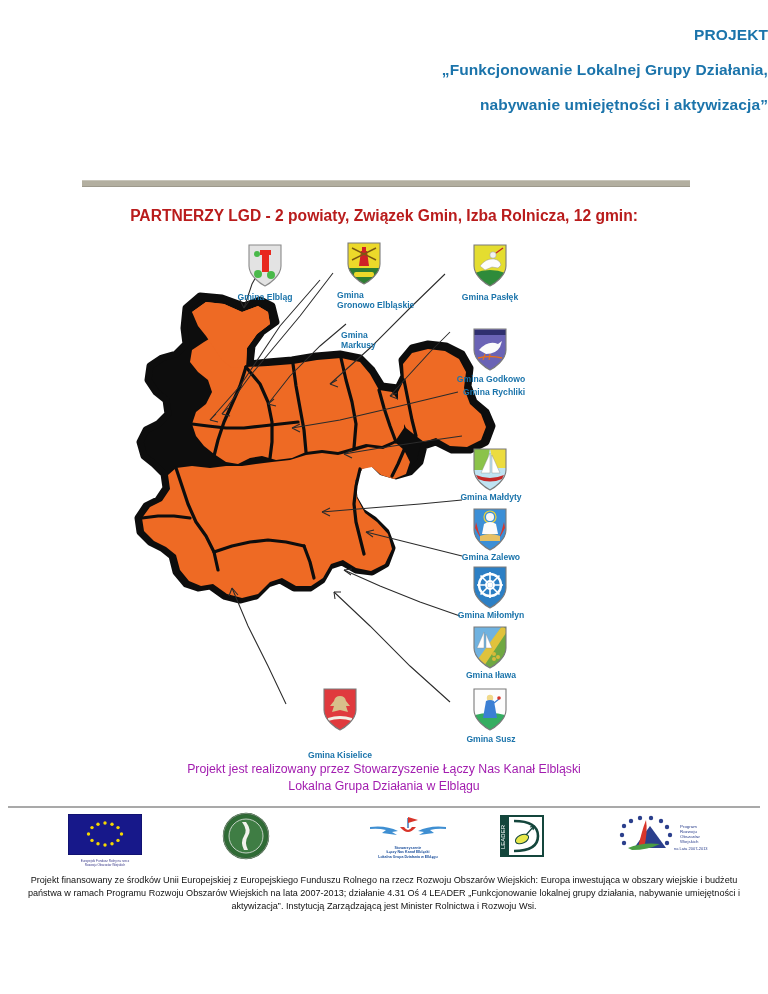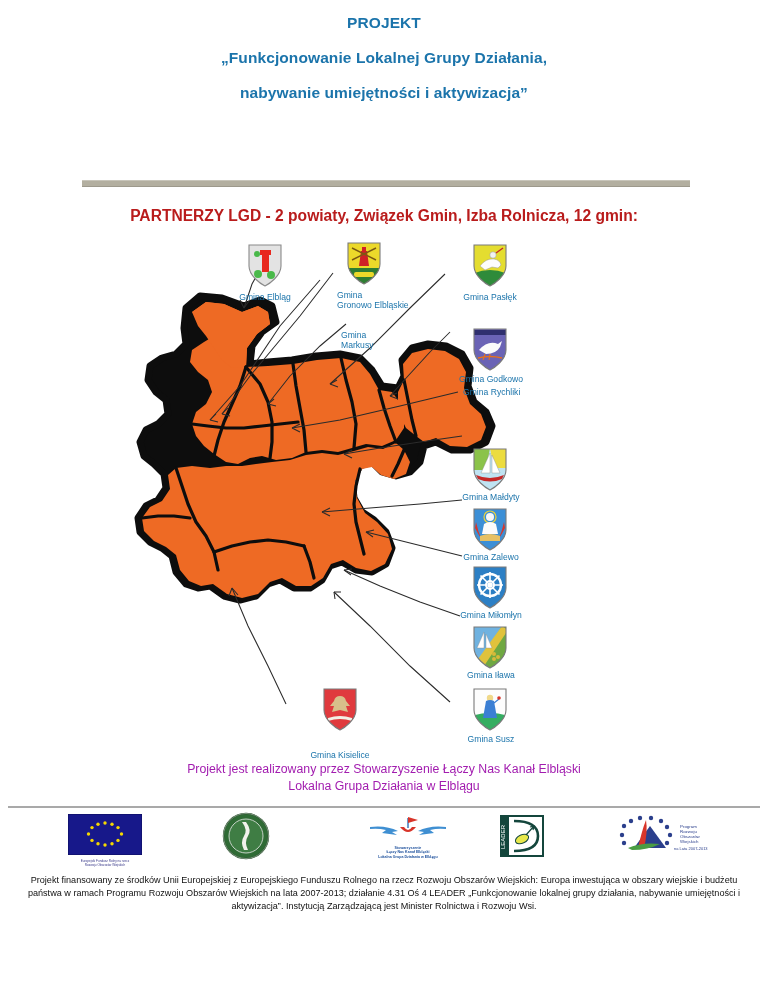--- a/index.html
+++ b/index.html
@@ -5,21 +5,21 @@
   * { box-sizing: border-box; }
   html, body {
     margin: 0; padding: 0;
     width: 768px; height: 994px;
     background: #ffffff;
     font-family: "Liberation Sans", sans-serif;
   }
   .page { position: relative; width: 768px; height: 994px; overflow: hidden; background:#fff; }
 
   
-  .header { padding-top: 14px; text-align: center; }
+  .header { padding-top: 26px; text-align: right; }
   .h-line {
     color: #1b74ab;
     font-weight: bold;
     letter-spacing: .1px;
   }
   .h-projekt { font-size: 15.5px; margin-bottom: 17px; }
   .h-l1 { font-size: 15.5px; margin-bottom: 17px; }
   .h-l2 { font-size: 15.5px; margin-bottom: 16px; }
   .h-l3 { font-size: 15.3px; line-height: 1.32; }
 
@@ -40,21 +40,21 @@
     font-weight: bold;
     font-size: 15.6px;
   }
 
   
   .map-area { position: absolute; left: 0; top: 236px; width: 768px; height: 520px; }
   .map-svg { position: absolute; left: 0; top: 0; }
   .label {
     position: absolute;
     color: #1b74ab;
-    font-weight: normal;
+    font-weight: bold;
     font-size: 8.6px;
     line-height: 1.22;
     white-space: pre-line;
   }
   .label.ctr { text-align: center; }
 
   
   .realized {
     position: absolute;
     left: 0; top: 761px; width: 768px;

